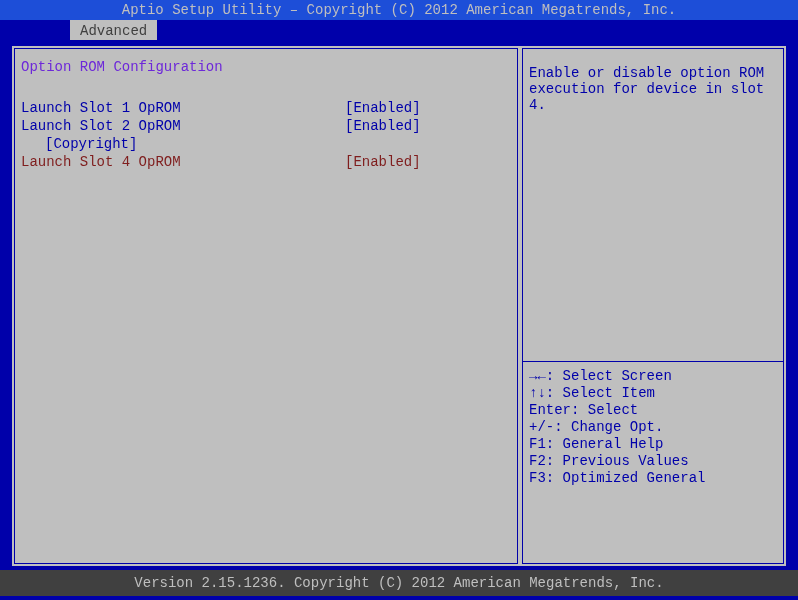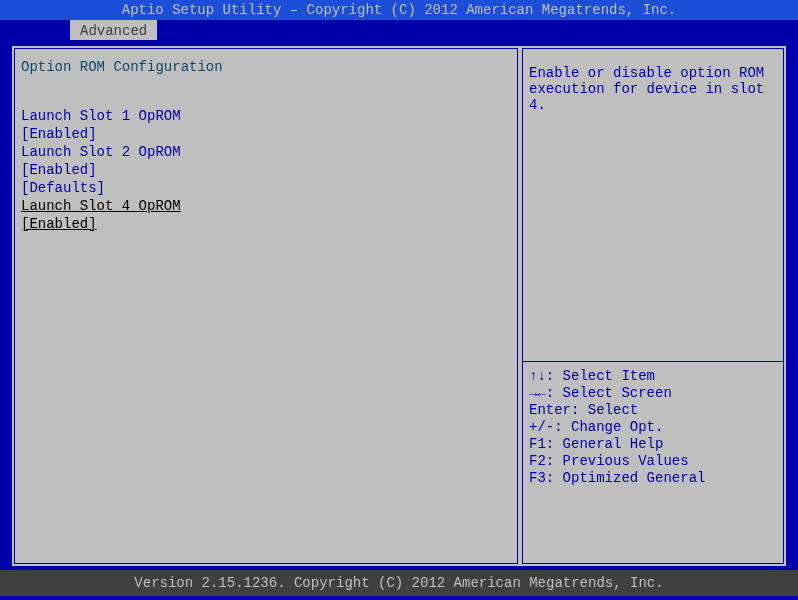--- a/index.html
+++ b/index.html
@@ -48,37 +48,36 @@
     .right-panel {
       width: 262px;
       border: 1px solid #0000aa;
       margin: 2px;
       padding: 16px 6px;
       color: #0000aa;
       display: flex;
       flex-direction: column;
     }
     .section-title {
-      color: #0c4a6e;
-      margin-bottom: 32px;
+      color: #6d28d9;
+      margin-bottom: 24px;
     }
     .option-row {
       display: flex;
       line-height: 18px;
-      flex-direction: column;
     }
     .option-label {
       width: 300px;
     }
     .option-value {
       flex: 1;
+      margin-left: 24px;
     }
     .selected {
-      color: #000000;
-      text-decoration: underline;
+      color: #7f1d1d;
     }
     .help-text {
       flex: 0 0 auto;
     }
     .spacer {
       flex: 1;
     }
     .help-divider {
       border-top: 1px solid #0000aa;
       margin: 4px -6px 6px -6px;
@@ -110,35 +109,35 @@
     <div id="options-list">
         <div class="option-row">
           <div class="option-label">Launch Slot 1 OpROM</div>
           <div class="option-value">[Enabled]</div>
         </div>
         <div class="option-row">
           <div class="option-label">Launch Slot 2 OpROM</div>
           <div class="option-value">[Enabled]</div>
         </div>
         <div class="option-row">
-          <div class="option-value">[Defaults]</div>
+          <div class="option-value">[Copyright]</div>
         </div>
         <div class="option-row selected">
           <div class="option-label">Launch Slot 4 OpROM</div>
           <div class="option-value">[Enabled]</div>
         </div>
       </div>
   </div>
   <div class="right-panel">
     <div class="help-text">Enable or disable option ROM execution for device in slot 4.</div>
     <div class="spacer"></div>
     <div class="help-divider"></div>
     <div id="key-help-list">
+        <div class="key-help">→←: Select Screen</div>
         <div class="key-help">↑↓: Select Item</div>
-        <div class="key-help">→←: Select Screen</div>
         <div class="key-help">Enter: Select</div>
         <div class="key-help">+/-: Change Opt.</div>
         <div class="key-help">F1: General Help</div>
         <div class="key-help">F2: Previous Values</div>
         <div class="key-help">F3: Optimized General</div>
       </div>
     <div style="height:60px"></div>
   </div>
 </div>
 

